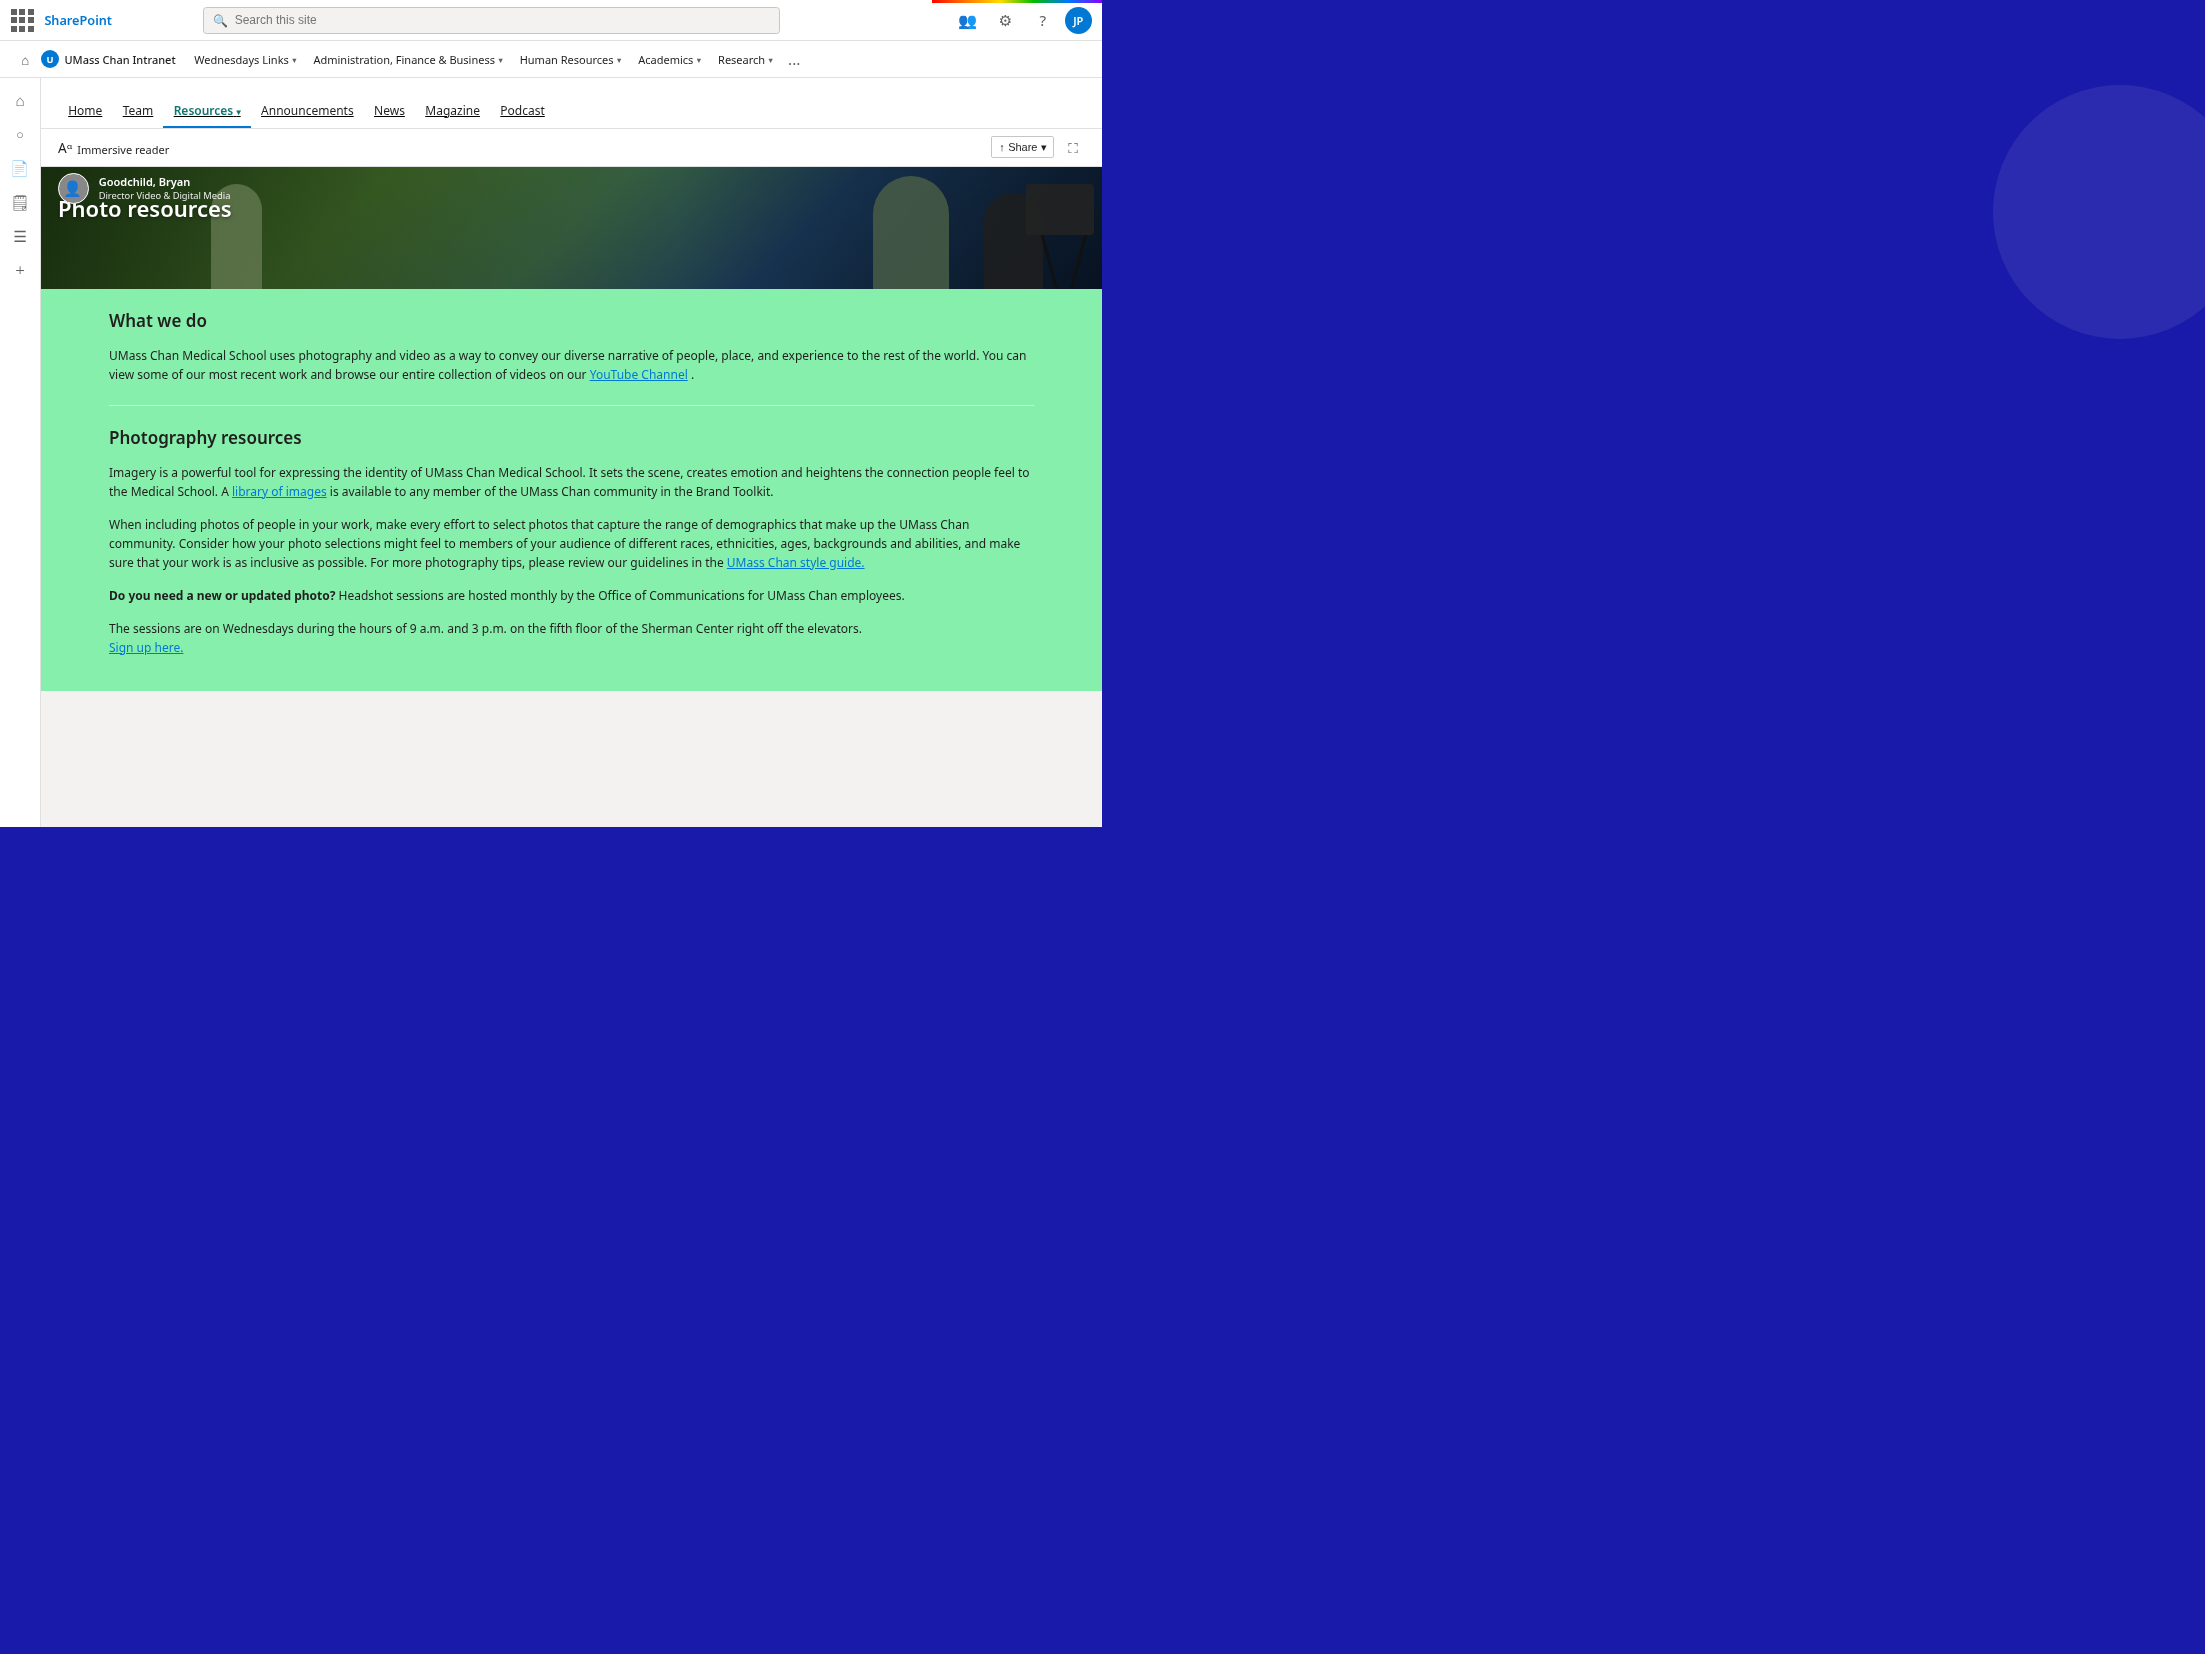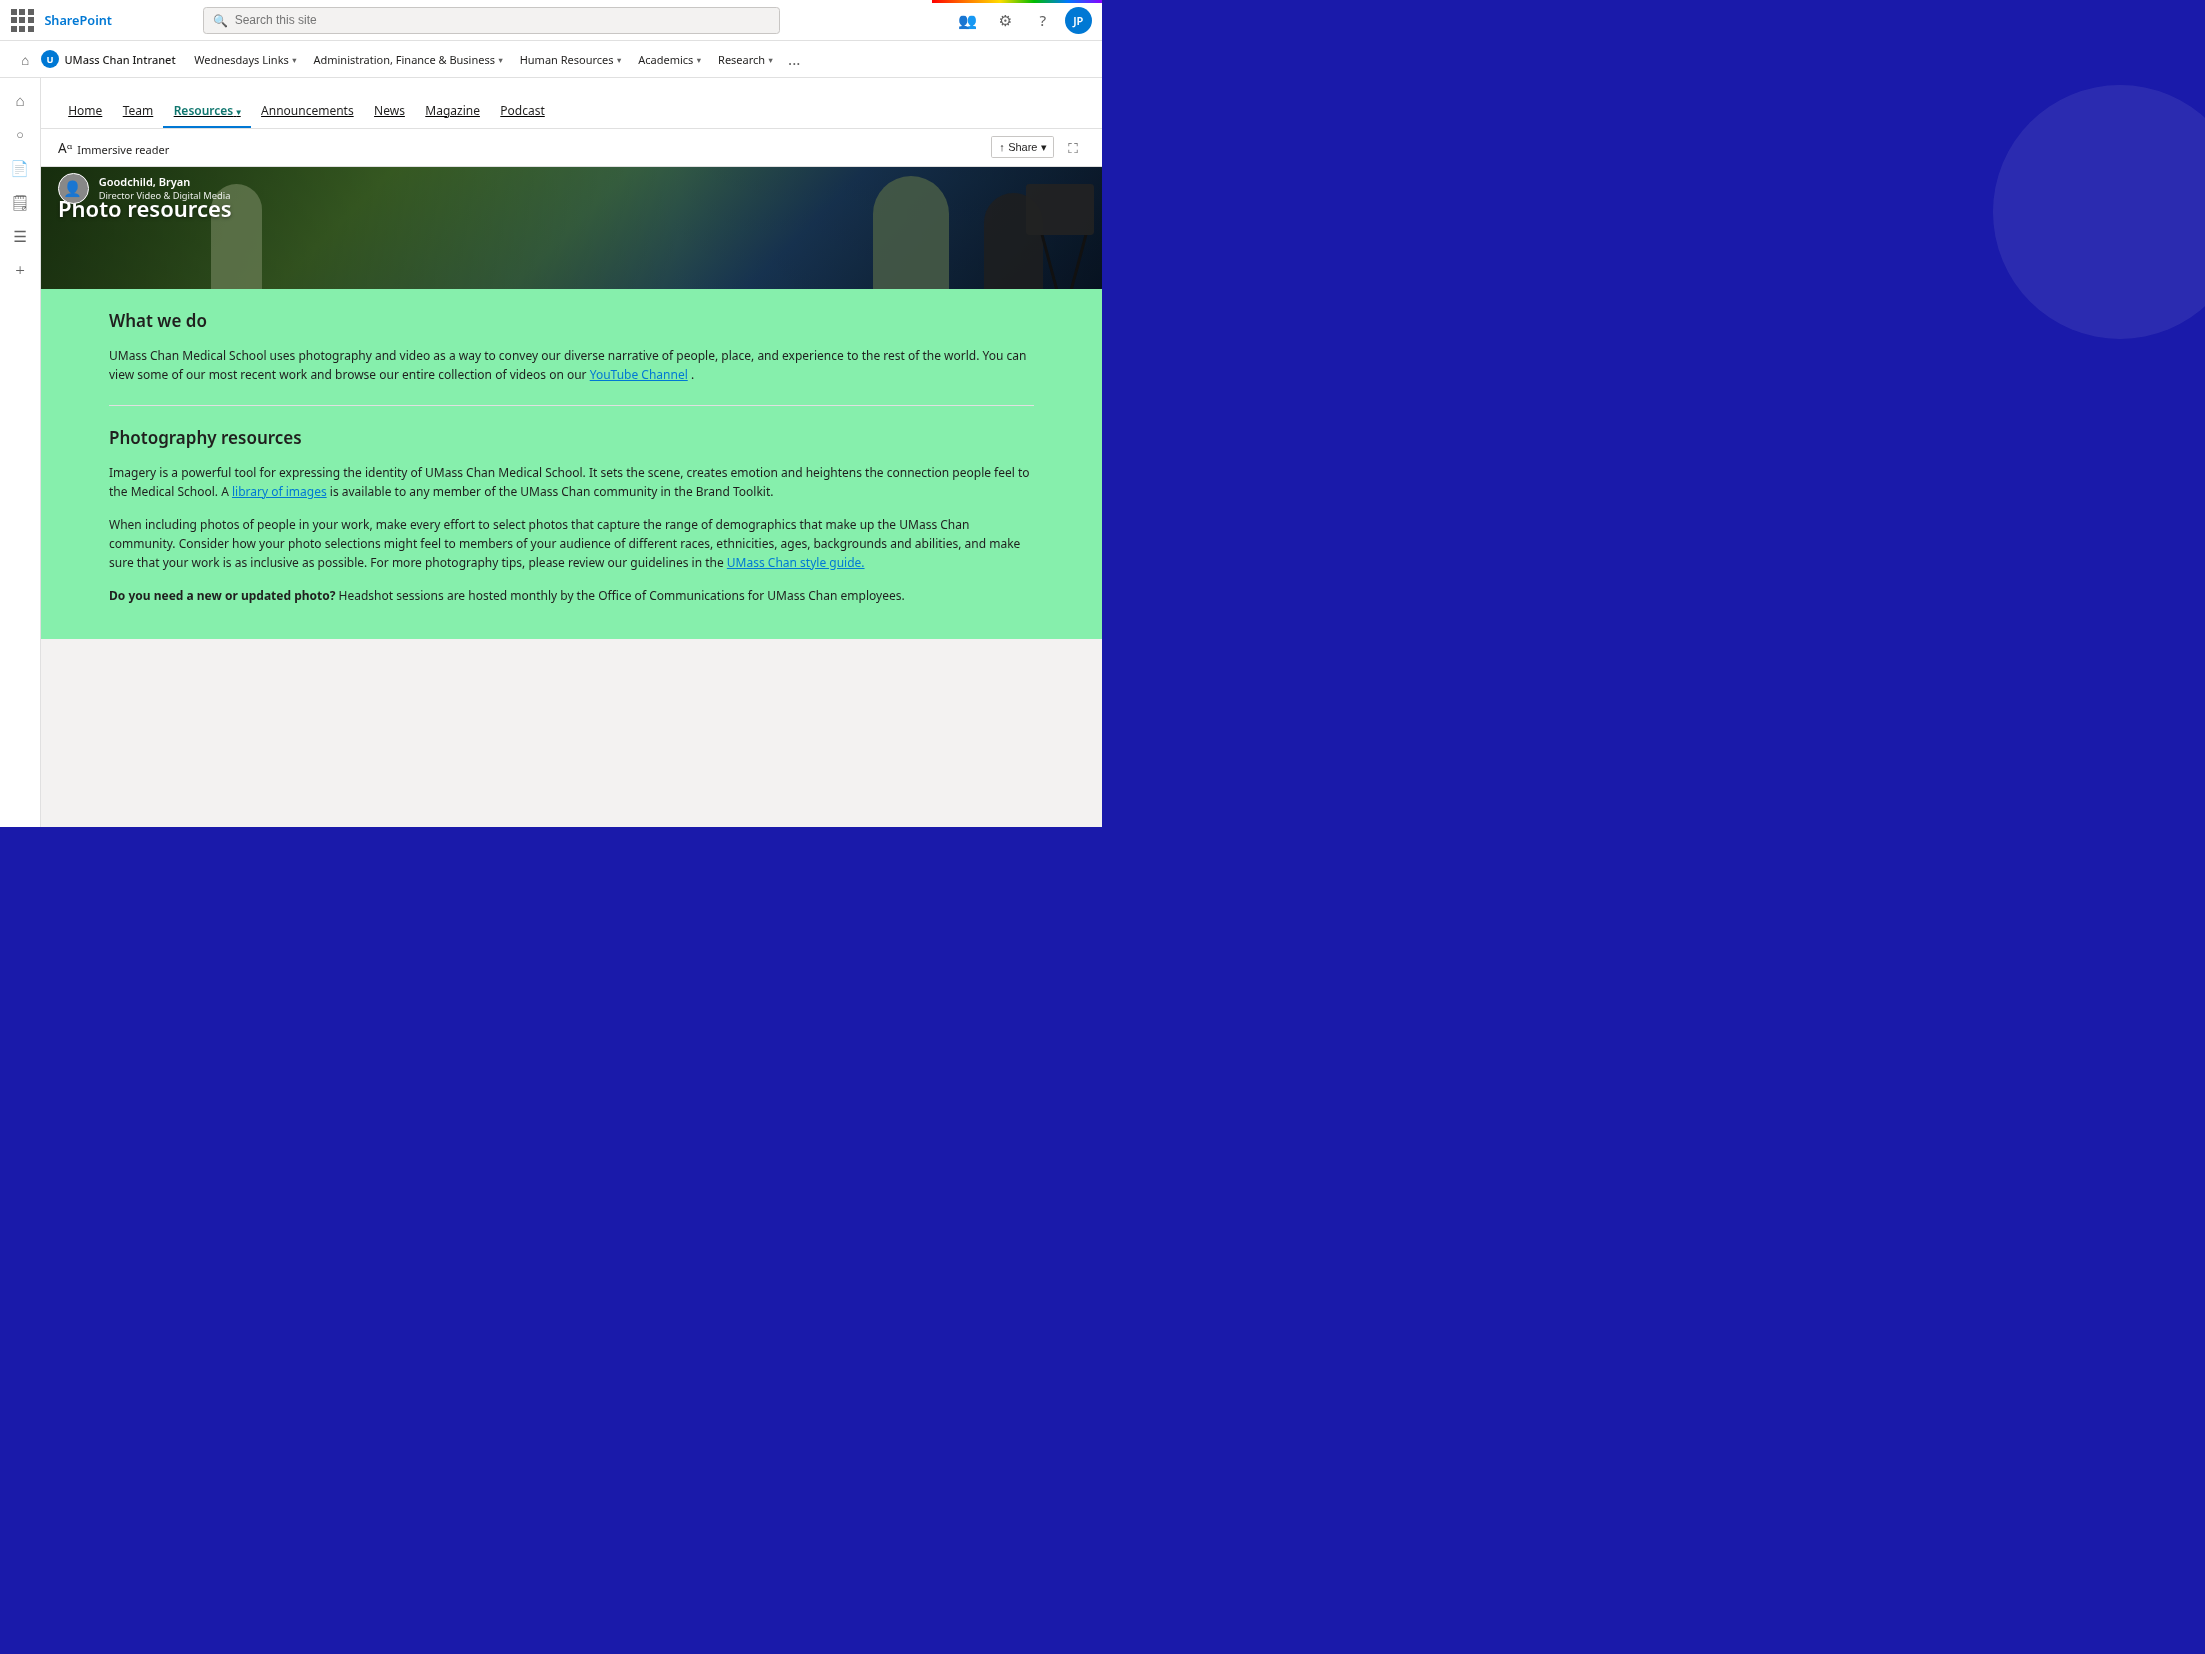--- a/index.html
+++ b/index.html
@@ -597,17 +597,22 @@
         <p class="article-paragraph">
           <span>When including photos of people in your work, make every effort to select photos that capture the range of demographics that make up the UMass Chan community. Consider how your photo selections might feel to members of your audience of different races, ethnicities, ages, backgrounds and abilities, and make sure that your work is as inclusive as possible. For more photography tips, please review our guidelines in the </span>
           <a class="article-link">UMass Chan style guide.</a>
         </p>
 
         <p class="article-paragraph">
           <span class="article-bold">Do you need a new or updated photo?</span>
           <span> Headshot sessions are hosted monthly by the Office of Communications for UMass Chan employees.</span>
         </p>
 
+        <p class="article-paragraph">
+          <span>The sessions are on Wednesdays during the hours of 9 a.m. and 3 p.m. on the fifth floor of the Sherman Center right off the elevators.</span>
+          <br>
+          <a class="article-link">Sign up here.</a>
+        </p>
       </div>
     </div>
   </div>
 </div>
 
 
 </body></html>

